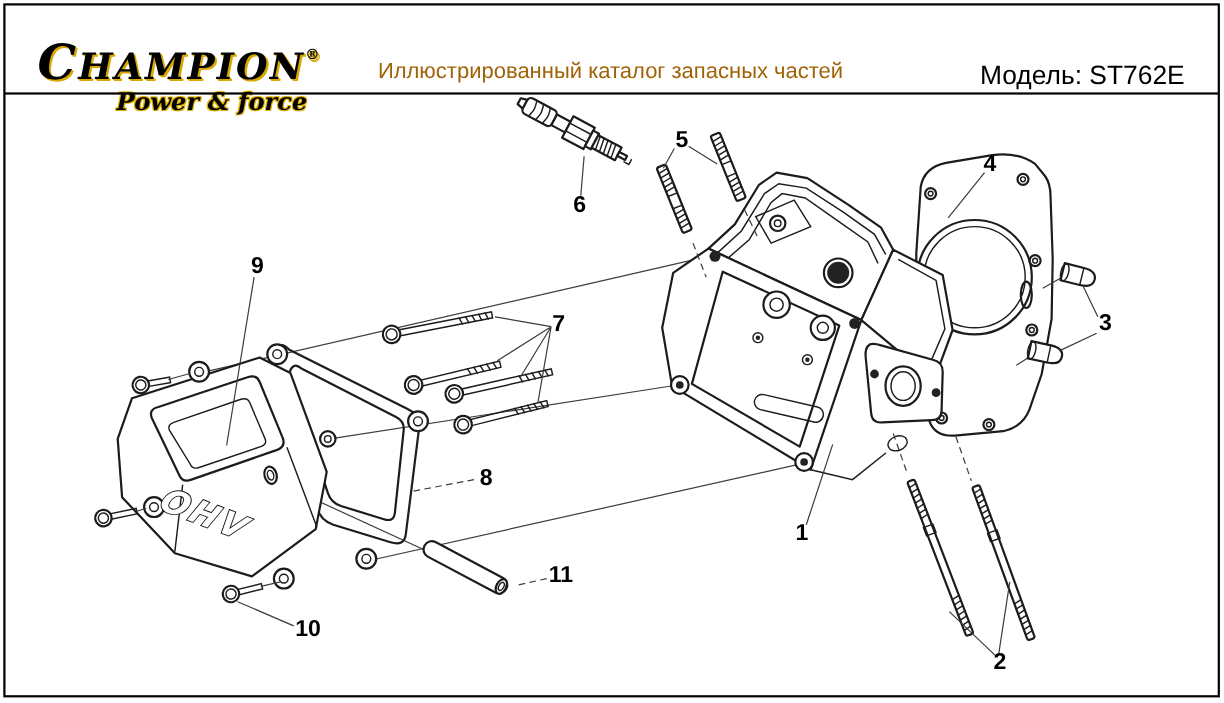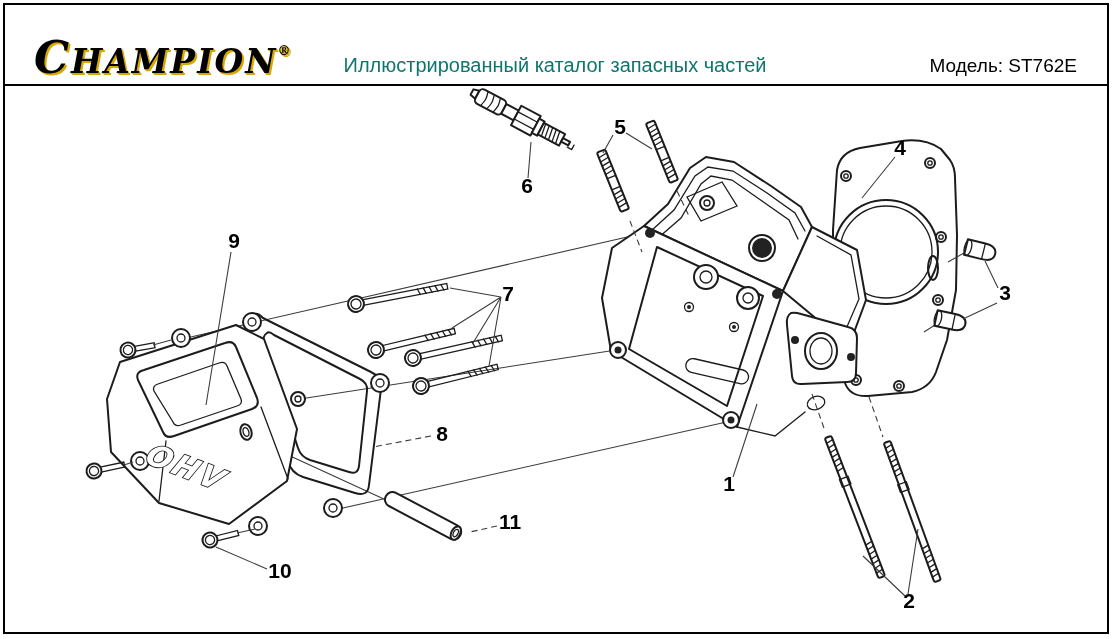--- a/index.html
+++ b/index.html
@@ -10,41 +10,42 @@
   .logo{position:absolute;left:34px;top:8px;line-height:1;margin-top:28px;}
   .logo-brand{font-family:"DejaVu Serif",serif;font-style:italic;font-weight:bold;
               font-size:33px;letter-spacing:2px;color:#000;
               text-shadow:1px 1px 0 #d8a800,2px 2px 0 #d8a800;}
   .logo-brand .big-c{font-size:44px;}
   .logo-reg{font-size:13px;vertical-align:18px;letter-spacing:0;}
   .logo-tagline{font-family:"DejaVu Serif",serif;font-style:italic;font-weight:bold;
                 font-size:22px;margin:2px 0 0 72px;color:#000;
                 text-shadow:-1px -1px 0 #e3b400,1px -1px 0 #e3b400,-1px 1px 0 #e3b400,1px 1px 0 #e3b400;}
   .catalog-title{position:absolute;left:290px;top:54px;width:530px;text-align:center;
-                 font-size:20px;color:#0f766e;}
-  .model-label{position:absolute;right:36px;top:55px;font-size:19px;color:#000;}
+                 font-size:20px;color:#a16207;}
+  .model-label{position:absolute;right:36px;top:55px;font-size:24px;color:#000;}
   svg.diagram{position:absolute;left:0;top:0;}
   .ln{stroke:#1c1c1c;stroke-width:2;fill:none;stroke-linecap:round;stroke-linejoin:round;}
   .w{fill:#fff;}
   .t{stroke:#1c1c1c;stroke-width:1.3;fill:none;stroke-linecap:round;}
   .thin{stroke:#3c3c3c;stroke-width:1.1;fill:none;}
   .dash{stroke-dasharray:6 4;}
   .dark{fill:#222;stroke:none;}
   .callout{font:bold 21px "Liberation Sans",sans-serif;fill:#000;}
   .ohv{font:italic 900 30px "DejaVu Sans",sans-serif;letter-spacing:3px;fill:#fff;
        stroke:#161616;stroke-width:1.7;paint-order:stroke;}
 </style>
 </head>
 <body>
 
 <div class="page">
   <div class="page-border"></div>
 
   <div class="logo">
     <div class="logo-brand"><span class="big-c">C</span>HAMPION<span class="logo-reg">®</span></div>
+    <div class="logo-tagline">Power &amp; force</div>
   </div>
 
   <div class="catalog-title">Иллюстрированный каталог запасных частей</div>
   <div class="model-label">Модель: ST762E</div>
   <div class="header-rule"></div>
 
   <svg class="diagram" width="1113" height="639" viewBox="0 0 1113 639">
 
     <g>
       <path class="thin" d="M182,339 L649,232"></path>

